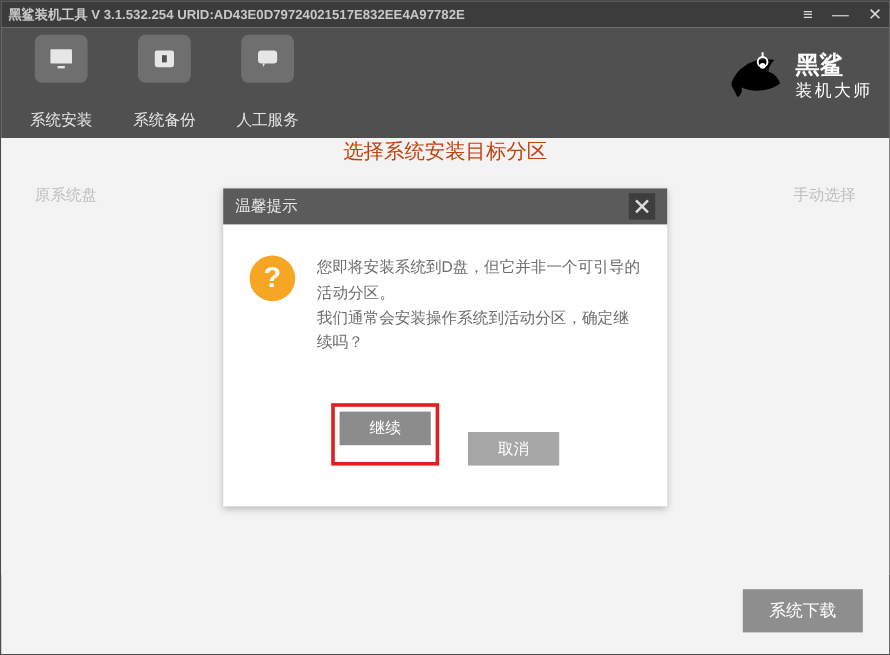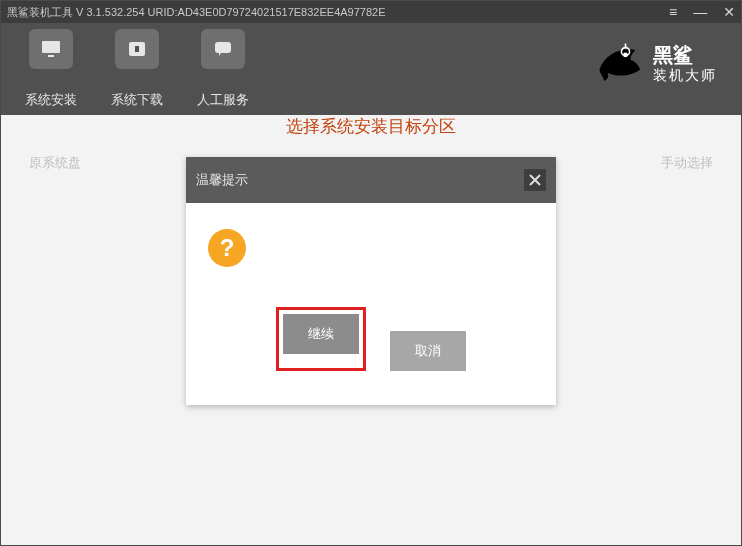--- a/index.html
+++ b/index.html
@@ -1,46 +1,46 @@
 <!DOCTYPE html>
 <html><head>
 <meta charset="utf-8">
 <style>
   * { box-sizing: border-box; margin: 0; padding: 0; }
   body { font-family: "Microsoft YaHei", Arial, sans-serif; background: #e5e5e5; width: 742px; height: 546px; overflow: hidden; }
   .window { width: 742px; height: 546px; background: #f3f3f3; border: 1px solid #4a4a4a; display: flex; flex-direction: column; }
   .titlebar { height: 22px; background: #3c3c3c; color: #c8c8c8; font-size: 11px; display: flex; align-items: center; padding: 0 6px; }
-  .titlebar .title { flex: 1; white-space: nowrap; overflow: hidden; }
+  .titlebar .title { flex: 1; white-space: nowrap; overflow: hidden; font-weight: bold; }
   .wincontrols { display: flex; gap: 16px; color: #d8d8d8; }
   .wincontrols span { cursor: pointer; font-size: 14px; line-height: 1; }
   .toolbar { background: #505050; height: 92px; display: flex; align-items: center; padding: 0 18px; gap: 22px; position: relative; }
   .tool { display: flex; flex-direction: column; align-items: center; color: #e6e6e6; font-size: 13px; gap: 22px; width: 64px; }
   .tool .icon { width: 44px; height: 40px; border-radius: 6px; background: #6f6f6f; display: flex; align-items: center; justify-content: center; }
   .tool.active .icon { background: #29a7e1; }
-  .brand { position: absolute; right: 24px; top: 14px; display: flex; align-items: center; gap: 8px; color: #fff; }
+  .brand { position: absolute; right: 14px; top: 14px; display: flex; align-items: center; gap: 8px; color: #fff; }
   .brand svg { width: 52px; height: 52px; }
   .brand-text { display: flex; flex-direction: column; line-height: 1.2; }
   .brand-text .l1 { font-size: 20px; font-weight: bold; }
   .brand-text .l2 { font-size: 14px; letter-spacing: 2px; }
   .content { flex: 1; background: #f3f3f3; position: relative; }
   .pagetitle { text-align: center; font-size: 17px; color: #c2410c; }
   .hintbar { margin-top: 16px; display: flex; justify-content: space-between; padding: 0 28px; color: #bfbfbf; font-size: 13px; }
   .footer { display: flex; justify-content: flex-end; padding: 12px 22px 18px; }
   .footer button { background: #8e8e8e; color: #fff; border: none; padding: 9px 22px; font-size: 14px; cursor: pointer; }
   
   .modal-wrap { position: absolute; inset: 0; display: flex; align-items: flex-start; justify-content: center; padding-top: 42px; }
   .modal { width: 370px; background: #fff; box-shadow: 0 2px 6px rgba(0,0,0,.25); }
-  .modal-head { background: #5b5b5b; color: #e8e8e8; font-size: 13px; height: 46px; display: flex; align-items: center; padding: 0 10px; }
+  .modal-head { background: #5b5b5b; color: #e8e8e8; font-size: 13px; height: 30px; display: flex; align-items: center; padding: 0 10px; }
   .modal-head .htxt { flex: 1; }
   .modal-close { width: 22px; height: 22px; display: flex; align-items: center; justify-content: center; background: #3e3e3e; cursor: pointer; }
   .modal-body { padding: 26px 22px 10px; display: flex; gap: 18px; }
   .modal-icon { width: 38px; height: 38px; border-radius: 50%; background: #f6a623; color: #fff; font-size: 24px; font-weight: bold; display: flex; align-items: center; justify-content: center; flex: none; }
   .modal-msg { color: #6c6c6c; font-size: 13px; line-height: 1.6; }
   .modal-actions { display: flex; justify-content: center; gap: 24px; padding: 30px 0 34px; }
-  .modal-actions button { width: 76px; height: 40px; border: none; color: #fff; font-size: 13px; cursor: pointer; }
+  .modal-actions button { width: 76px; height: 28px; border: none; color: #fff; font-size: 13px; cursor: pointer; }
   .btn-primary { background: #8c8c8c; }
   .btn-secondary { background: #a7a7a7; margin-top: 24px; }
   .highlight { border: 3px solid #e02020; padding: 4px; display: inline-flex; }
   .tool .icon svg { width: 24px; height: 24px; fill: #e6e6e6; }
   .tool.active .icon svg { fill: #fff; }
 </style>
 </head>
 <body>
 
 <div class="window">
@@ -63,21 +63,21 @@
       </span>
       <span>系统安装</span>
     </div>
     <div class="tool">
       <span class="icon">
         <svg viewBox="0 0 24 24">
             <rect x="4" y="5" width="16" height="14" rx="2"></rect>
             <rect x="10" y="9" width="4" height="6" fill="#505050"></rect>
           </svg>
       </span>
-      <span>系统下载</span>
+      <span>系统备份</span>
     </div>
     <div class="tool">
       <span class="icon">
         <svg viewBox="0 0 24 24">
             <rect x="4" y="5" width="16" height="11" rx="3"></rect>
             <path d="M10 16l-2 3v-3"></path>
           </svg>
       </span>
       <span>人工服务</span>
     </div>
@@ -108,24 +108,31 @@
         <div class="modal-head">
           <span class="htxt">温馨提示</span>
           <span class="modal-close">
             <svg width="12" height="12" viewBox="0 0 12 12">
                 <path d="M1 1l10 10M11 1L1 11" stroke="#ddd" stroke-width="2"></path>
               </svg>
           </span>
         </div>
         <div class="modal-body">
           <div class="modal-icon">?</div>
+          <div class="modal-msg">
+            <div>您即将安装系统到D盘，但它并非一个可引导的活动分区。</div>
+            <div>我们通常会安装操作系统到活动分区，确定继续吗？</div>
+          </div>
         </div>
         <div class="modal-actions">
           <span class="highlight">
             <button class="btn-primary">继续</button>
           </span>
           <button class="btn-secondary">取消</button>
         </div>
       </div>
     </div>
   </div>
 
+  <div class="footer">
+    <button>系统下载</button>
+  </div>
 </div>
 
 </body></html>

